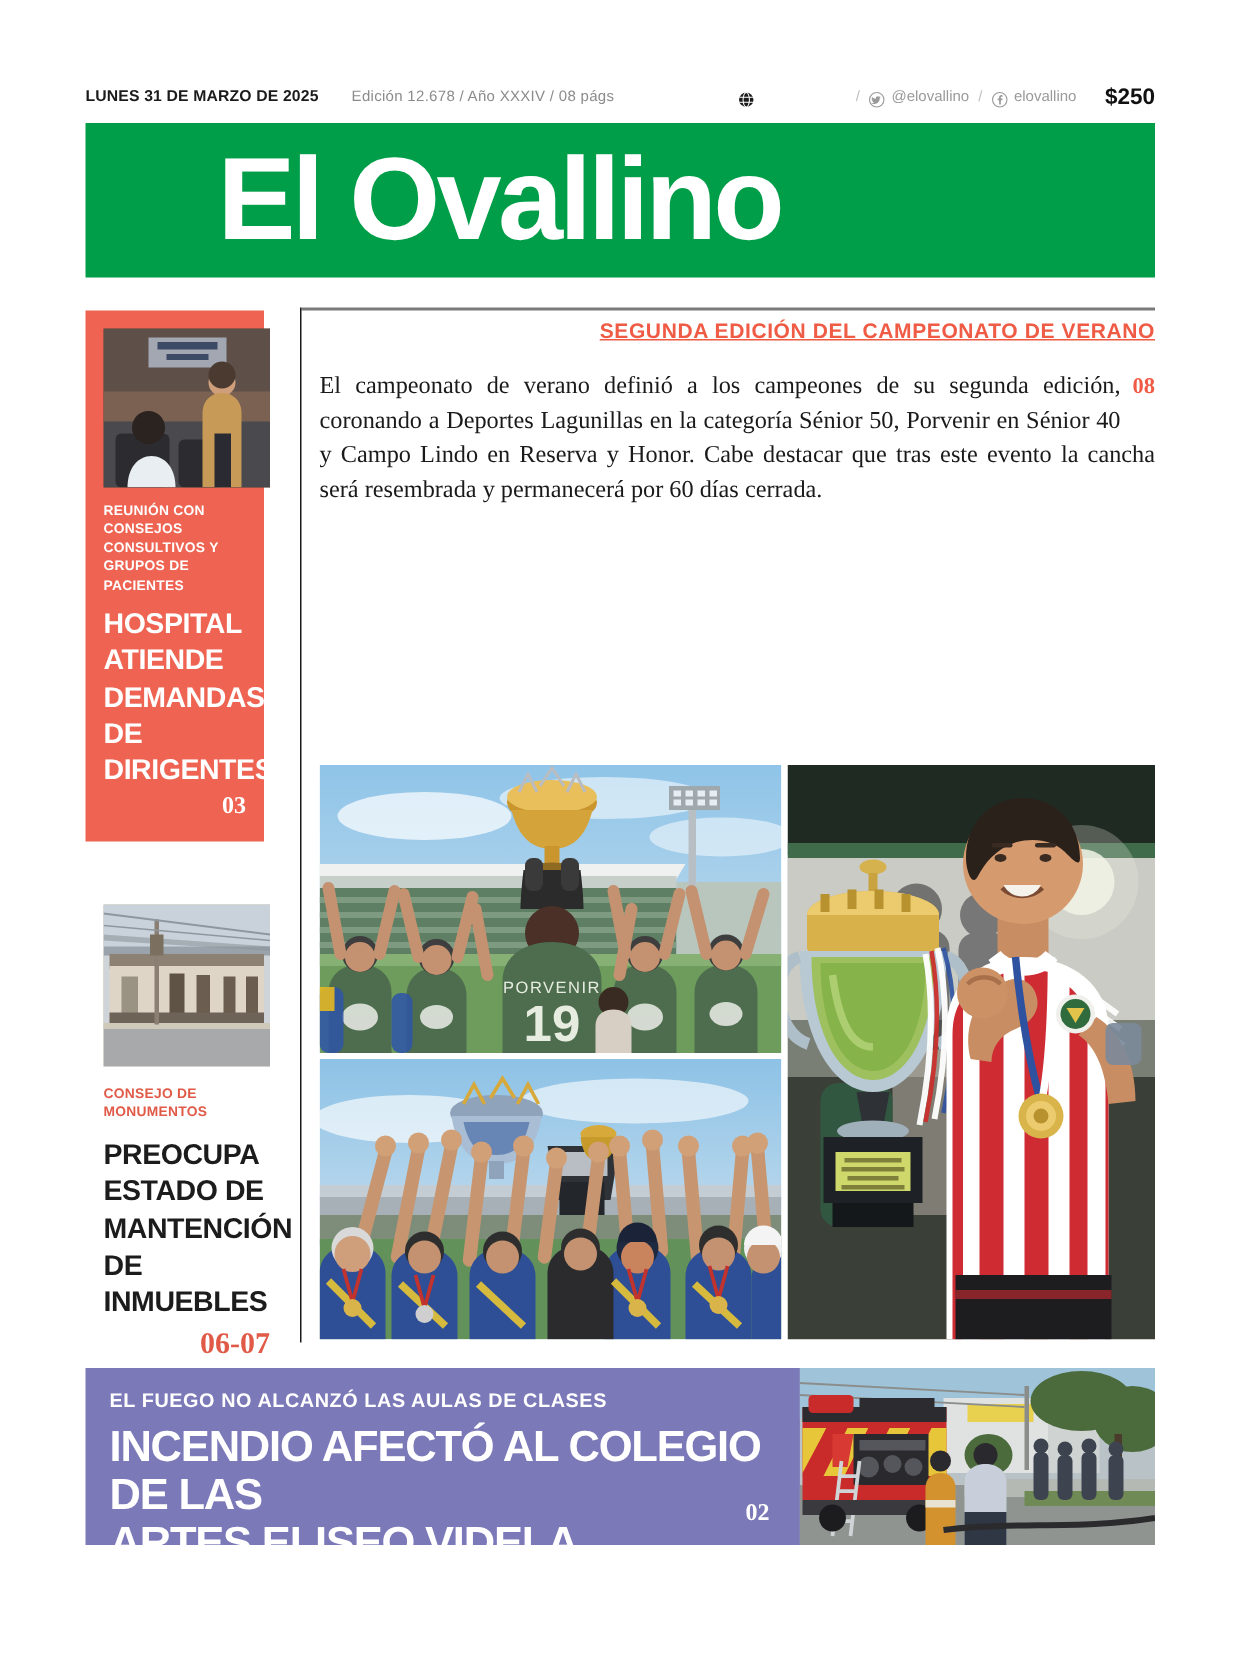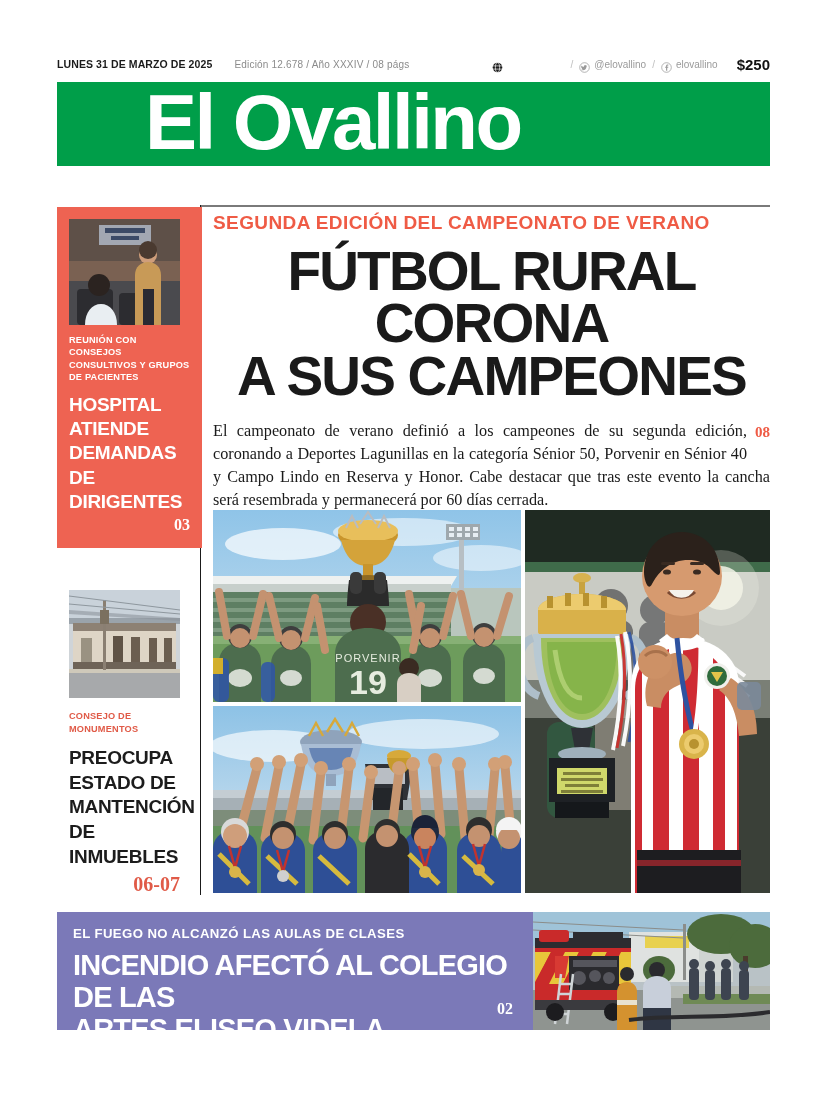--- a/index.html
+++ b/index.html
@@ -84,21 +84,21 @@
     font-weight: bold;
     color: #111;
     margin-left: 14px;
   }
 
   
   .masthead {
     position: absolute;
     left: 57px; top: 82px;
     width: 713px;
-    height: 84px;
+    height: 103px;
     background: #009e49;
   }
   .masthead-title {
     position: absolute;
     left: 88px;
     top: 50%;
     transform: translateY(-52%);
     color: #ffffff;
     font-family: "Liberation Sans", sans-serif;
     font-weight: bold;
@@ -126,21 +126,21 @@
   
   .sidebar {
     position: absolute;
     left: 57px; top: 207px;
     width: 135px;
   }
 
   .side-red {
     background: #ee6352;
     padding: 12px 12px 14px 12px;
-    width: 145px;
+    width: 119px;
   }
   .side-photo {
     width: 111px;
     height: 106px;
     overflow: hidden;
     position: relative;
     background: #5b4a3d;
   }
   .side-kicker {
     font-family: "Liberation Sans", sans-serif;
@@ -215,25 +215,26 @@
 
   
   .main {
     position: absolute;
     left: 213px; top: 212px;
     width: 557px;
   }
   .main-kicker {
     font-family: "Liberation Sans", sans-serif;
     font-weight: bold;
-    font-size: 19px;
+    font-size: 14px;
     letter-spacing: 0.4px;
     color: #ef5b45;
-    text-align: left;
+    text-align: right;
     text-transform: uppercase;
+    text-decoration: underline;
   }
   .main-head {
     font-family: "Liberation Sans", sans-serif;
     font-weight: bold;
     font-size: 55px;
     line-height: 0.95;
     letter-spacing: -1.8px;
     color: #1a1a1a;
     text-align: center;
     text-transform: uppercase;
@@ -436,24 +437,20 @@
         </svg>
       </div>
       <div class="side-kicker-red">CONSEJO DE MONUMENTOS</div>
       <div class="side-head-dark">PREOCUPA ESTADO DE MANTENCIÓN DE INMUEBLES</div>
       <div class="side-page-red">06-07</div>
     </div>
   </div>
 
   <div class="main">
     <div class="main-kicker">SEGUNDA EDICIÓN DEL CAMPEONATO DE VERANO</div>
-    <div class="main-head">
-      <div>FÚTBOL RURAL CORONA</div>
-      <div>A SUS CAMPEONES</div>
-    </div>
     <div class="main-lead">
       <span class="pg">08</span>
       <span>El campeonato de verano definió a los campeones de su segunda edición, coronando a Deportes Lagunillas en la categoría Sénior 50, Porvenir en Sénior 40 y Campo Lindo en Reserva y Honor. Cabe destacar que tras este evento la cancha será resembrada y permanecerá por 60 días cerrada.</span>
     </div>
   </div>
 
   <div class="montage">
 
     <div class="ph ph-top">
       <svg class="imgfill" viewBox="0 0 308 192" preserveAspectRatio="xMidYMid slice">

